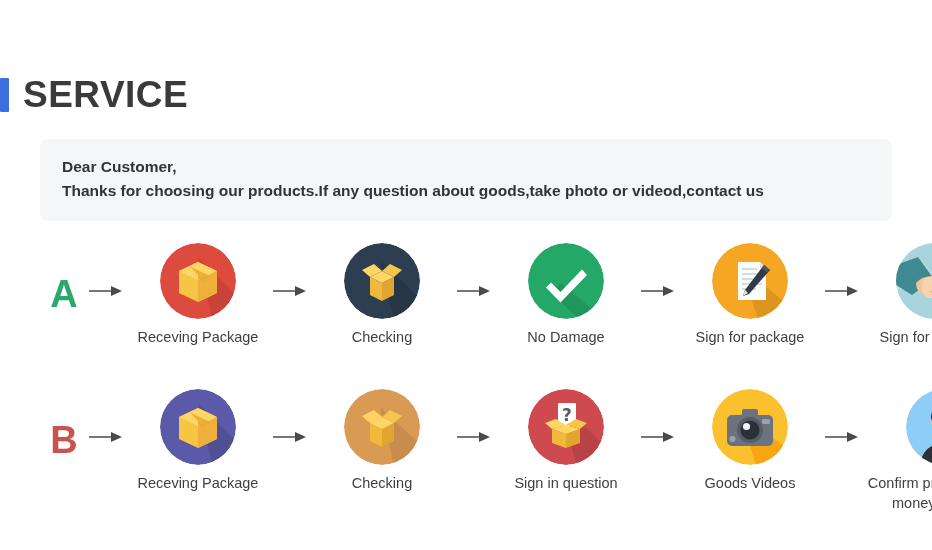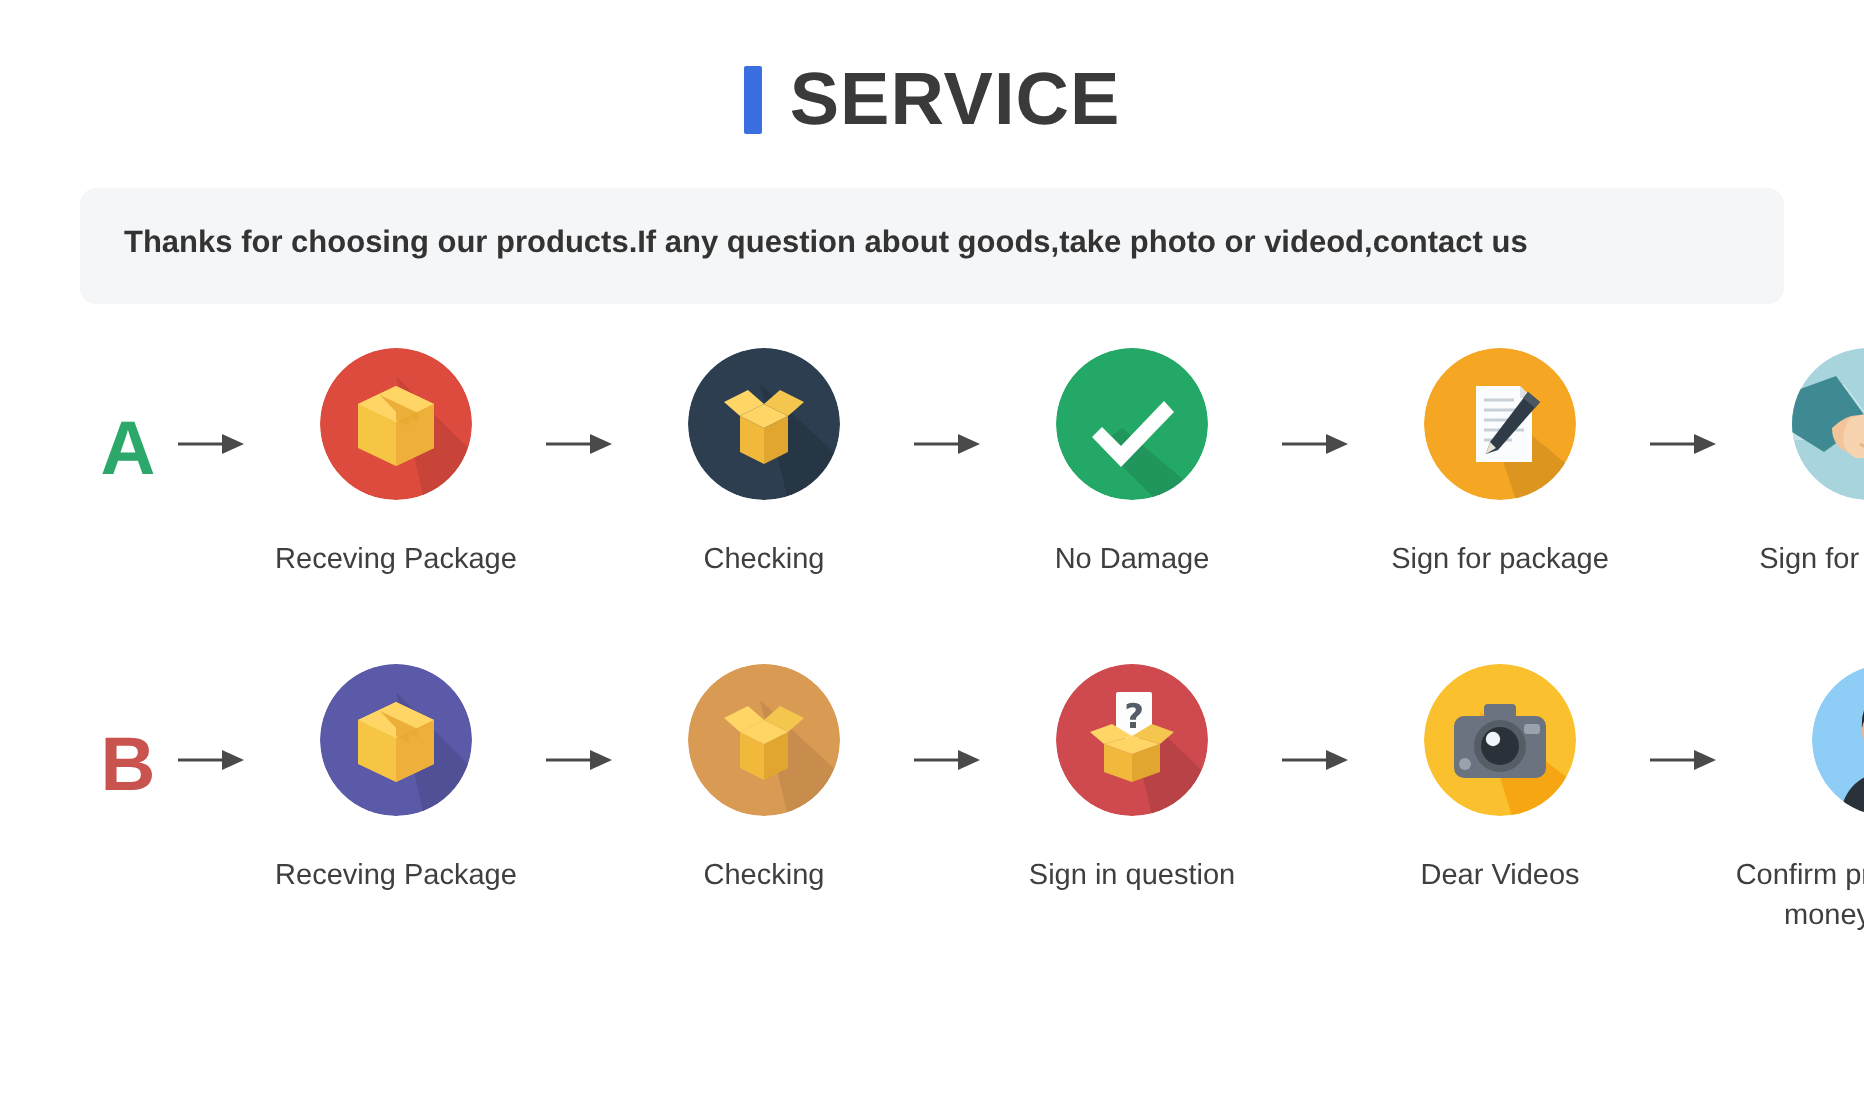--- a/index.html
+++ b/index.html
@@ -13,25 +13,26 @@
     font-family: "Liberation Sans", sans-serif;
     color: #404040;
     overflow: hidden;
     position: relative;
   }
 
   
   .title-wrap {
     display: flex;
     align-items: center;
-    justify-content: center;
+    justify-content: flex-start;
     gap: 14px;
     height: 86px;
     padding-top: 14px;
     box-sizing: border-box;
+    margin-top: 45px;
   }
   .title-bar {
     width: 9px;
     height: 34px;
     background: #3b6fe0;
     border-radius: 1px;
   }
   .title-text {
     font-size: 37px;
     font-weight: bold;
@@ -99,37 +100,38 @@
   .icon-circle {
     width: 76px;
     height: 76px;
     border-radius: 50%;
     position: relative;
     overflow: hidden;
   }
   .icon-circle svg { display: block; }
 
   .step-label {
-    margin-top: 20px;
+    margin-top: 8px;
     font-size: 14.5px;
     color: #3f3f3f;
     text-align: center;
     line-height: 20px;
     max-width: 160px;
   }
 </style>
 </head>
 <body>
 
 <div class="title-wrap">
   <div class="title-bar"></div>
   <div class="title-text">SERVICE</div>
 </div>
 
 <div class="notice">
+  <p>Dear Customer,</p>
   <p>Thanks for choosing our products.If any question about goods,take photo or videod,contact us</p>
 </div>
 
 <div class="flow-row" id="row-a">
   <div class="row-letter letter-a">A</div>
 
   <div class="arrow">
     <svg width="34" height="16" viewBox="0 0 34 16">
         <path d="M0 7.2 L22 7.2 L22 3 L33 8 L22 13 L22 8.8 L0 8.8 Z" fill="#4a4a4a"></path>
       </svg>
@@ -320,21 +322,21 @@
         <path d="M28 24 L76 60 L76 76 L44 76 Z" fill="#f59e0b" opacity="0.75"></path>
         <rect x="30" y="20" width="16" height="7" rx="2" fill="#6b7280"></rect>
         <rect x="15" y="26" width="46" height="31" rx="5" fill="#6b7280"></rect>
         <rect x="50" y="30" width="8" height="5" rx="1.5" fill="#9aa3ad"></rect>
         <circle cx="20.5" cy="50" r="3" fill="#9aa3ad"></circle>
         <circle cx="38" cy="41" r="13" fill="#555d66"></circle>
         <circle cx="38" cy="41" r="9.5" fill="#2b3138"></circle>
         <circle cx="34.5" cy="37.5" r="3.6" fill="#f1f5f9"></circle>
       </svg>
     </div>
-    <div class="step-label">Dear Videos</div>
+    <div class="step-label">Goods Videos</div>
   </div>
 
   <div class="arrow">
     <svg width="34" height="16" viewBox="0 0 34 16">
         <path d="M0 7.2 L22 7.2 L22 3 L33 8 L22 13 L22 8.8 L0 8.8 Z" fill="#4a4a4a"></path>
       </svg>
   </div>
 
   <div class="step wide">
     <div class="icon-circle">

